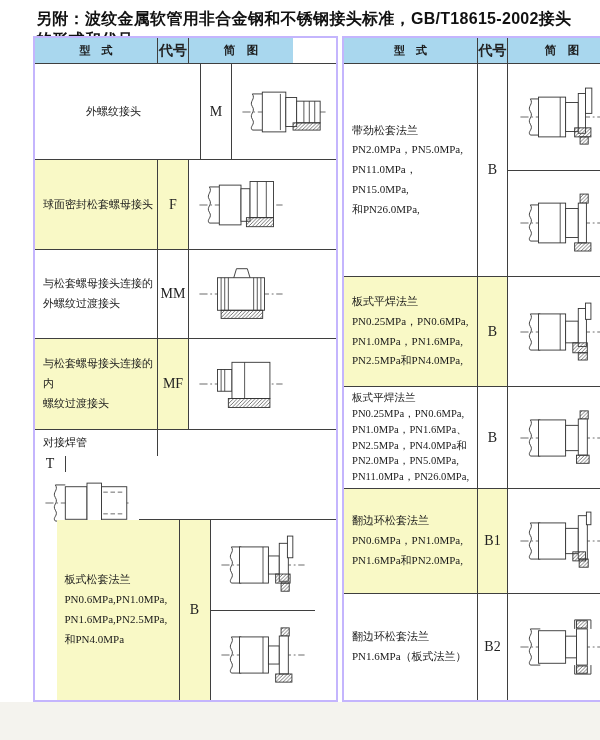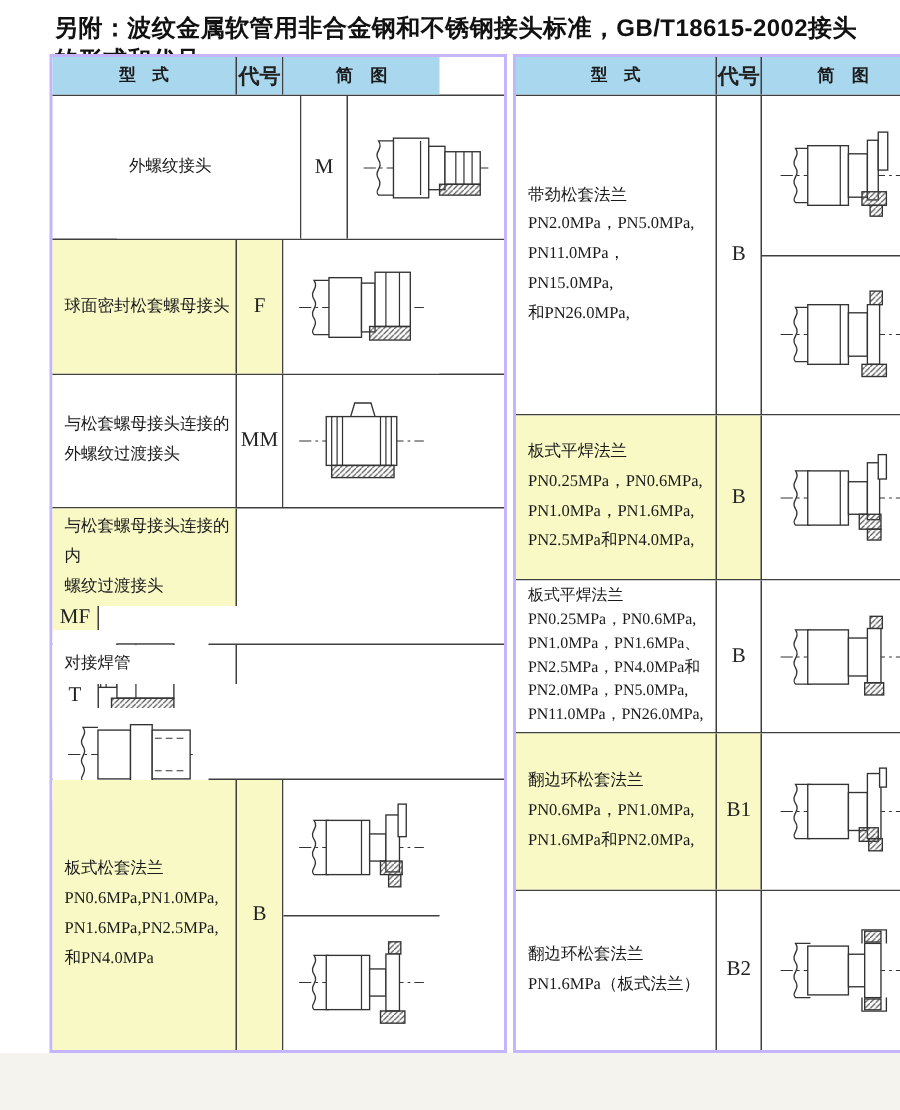--- a/index.html
+++ b/index.html
@@ -120,21 +120,21 @@
               <line x1="66" y1="14" x2="66" y2="50" stroke="#333333" stroke-width="0.9"></line>
               <line x1="30" y1="14" x2="30" y2="50" stroke="#333333" stroke-width="0.9"></line>
               <line x1="34" y1="14" x2="34" y2="50" stroke="#333333" stroke-width="0.9"></line>
               <line x1="70" y1="14" x2="70" y2="50" stroke="#333333" stroke-width="0.9"></line>
               <line x1="74" y1="14" x2="74" y2="50" stroke="#333333" stroke-width="0.9"></line>
               <rect x="30" y="50" width="46" height="9" fill="url(#hp2)" stroke="#333333" stroke-width="1"></rect>
             </svg>
           </div>
         </div>
       </div>
-      <div class="t-row" style="height: 91px; flex-direction: column;">
+      <div class="t-row" style="height: 91px;">
         <div class="cell cell-type" style="background: rgb(249, 249, 198);">与松套螺母接头连接的内
 螺纹过渡接头</div>
         <div class="cell cell-code" style="background: rgb(249, 249, 198);">MF</div>
         <div class="cell cell-diag">
           <div class="diagram-box">
             <svg width="94" height="62" viewBox="0 0 104 64">
               <defs>
                 <pattern id="hp3" width="4" height="4" patternUnits="userSpaceOnUse">
                   <path d="M0,4 L4,0" stroke="#555" stroke-width="0.9" fill="none"></path>
                 </pattern>
@@ -165,21 +165,21 @@
               <path d="M28,12 L17,12 C21,18 13,20 17,26 C21,32 13,34 17,40 C21,46 13,48 17,52 L28,52" fill="none" stroke="#333333" stroke-width="1"></path>
               <rect x="28" y="14" width="24" height="36" fill="#fff" stroke="#333333" stroke-width="1"></rect>
               <rect x="52" y="10" width="16" height="44" fill="#fff" stroke="#333333" stroke-width="1"></rect>
               <rect x="68" y="14" width="28" height="36" fill="#fff" stroke="#333333" stroke-width="1"></rect>
               <line x1="70" y1="20" x2="94" y2="20" stroke="#333333" stroke-width="0.8" stroke-dasharray="5 3"></line>
               <line x1="70" y1="44" x2="94" y2="44" stroke="#333333" stroke-width="0.8" stroke-dasharray="5 3"></line>
             </svg>
           </div>
         </div>
       </div>
-      <div class="t-row" style="height: 180px;">
+      <div class="t-row" style="height: 180px; justify-content: center;">
         <div class="cell cell-type" style="background: rgb(249, 249, 198);">板式松套法兰
 PN0.6MPa,PN1.0MPa,
 PN1.6MPa,PN2.5MPa,
 和PN4.0MPa</div>
         <div class="cell cell-code" style="background: rgb(249, 249, 198);">B</div>
         <div class="cell cell-diag">
           <div class="diagram-box">
             <svg width="94" height="62" viewBox="0 0 104 64">
               <defs>
                 <pattern id="hp5" width="4" height="4" patternUnits="userSpaceOnUse">

